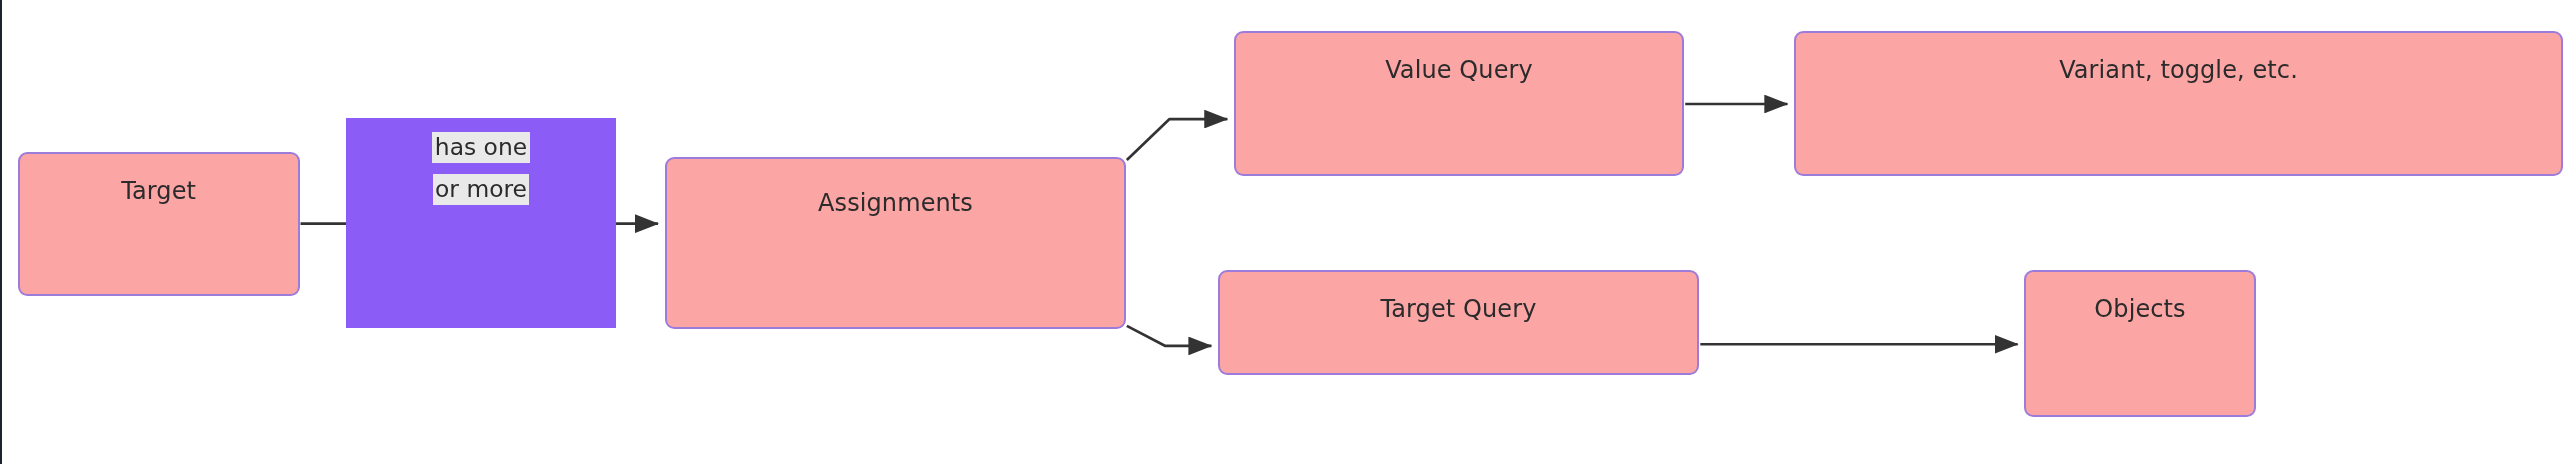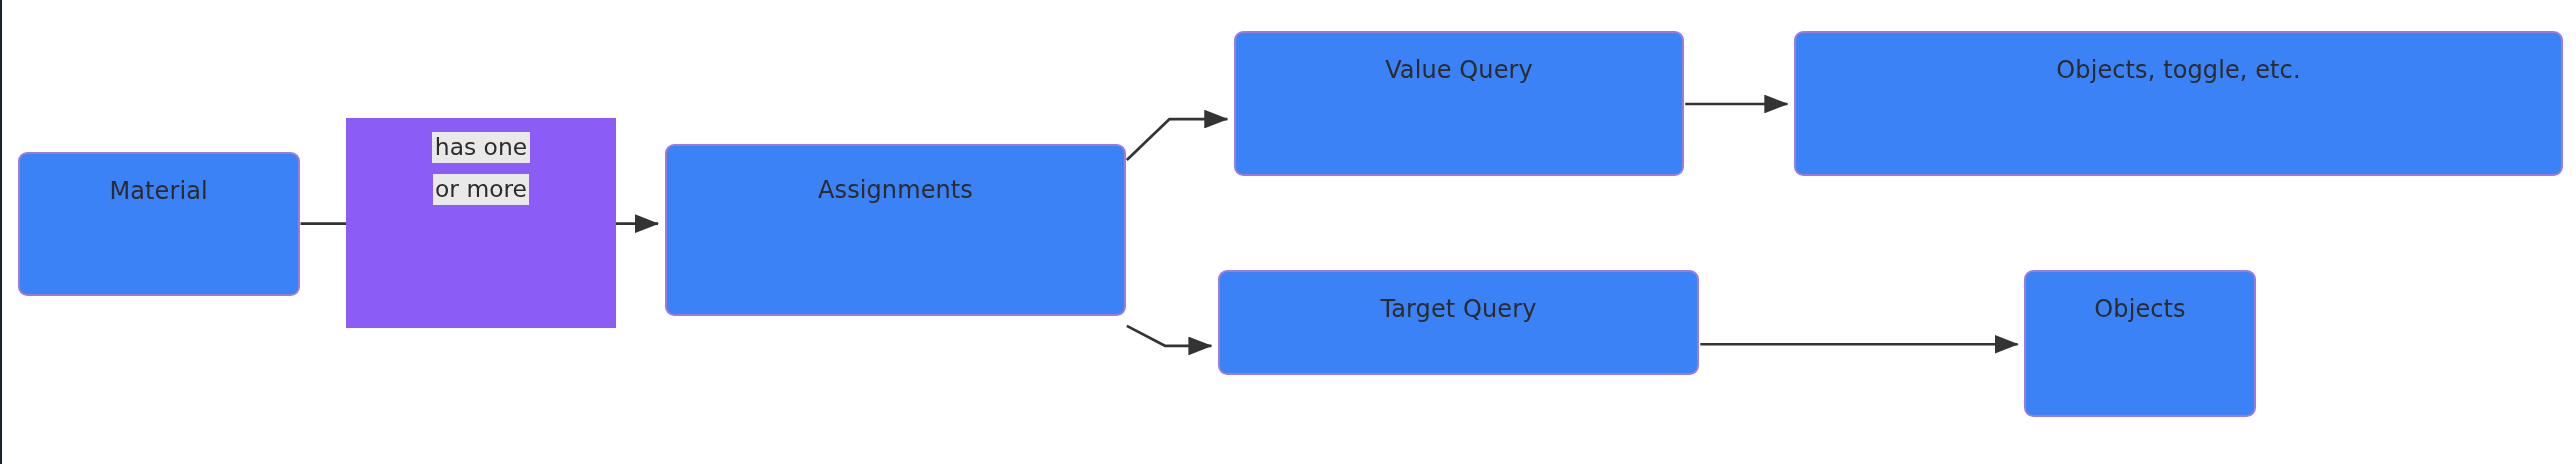--- a/index.html
+++ b/index.html
@@ -27,21 +27,21 @@
     position: absolute;
     left: 0;
     top: 0;
     width: 2576px;
     height: 465px;
     pointer-events: none;
   }
   .node {
     position: absolute;
     box-sizing: border-box;
-    background: #3b82f6;
+    background: #fca5a5;
     border: 2.1px solid #9d7bdb;
     border-radius: 9.2px;
     display: flex;
     justify-content: center;
   }
   .node .node-label {
     font-size: 24px;
     color: #2b2b2b;
     line-height: 1.2;
     white-space: nowrap;
@@ -102,33 +102,33 @@
       <path d="M 2031 411 L 2410 411" stroke="#333333" stroke-width="3.2" fill="none" marker-end="url(#arrowhead)"></path>
     </g>
   </svg>
 
   <div class="edge-label-box" style="left:346px; top:118px; width:270px; height:210px;">
     <span class="edge-line" style="margin-top:14.2px;">has one</span>
     <span class="edge-line" style="margin-top:11px;">or more</span>
   </div>
 
   <div class="node lbl-mid" style="left:17.6px; top:152px; width:282px; height:144px;">
-    <span class="node-label">Material</span>
+    <span class="node-label">Target</span>
   </div>
 
-  <div class="node lbl-upper" style="left:665px; top:144px; width:461px; height:172px;">
+  <div class="node lbl-upper" style="left:665px; top:157px; width:461px; height:172px;">
     <span class="node-label">Assignments</span>
   </div>
 
   <div class="node lbl-mid" style="left:1234px; top:31px; width:450px; height:145px;">
     <span class="node-label">Value Query</span>
   </div>
 
   <div class="node lbl-mid" style="left:1794px; top:31px; width:769px; height:145px;">
-    <span class="node-label">Objects, toggle, etc.</span>
+    <span class="node-label">Variant, toggle, etc.</span>
   </div>
 
   <div class="node lbl-mid" style="left:1218px; top:270px; width:481px; height:105px;">
     <span class="node-label">Target Query</span>
   </div>
 
   <div class="node lbl-mid" style="left:2024px; top:270px; width:232px; height:147px;justify-content:center;">
     <span class="node-label">Objects</span>
   </div>
 

